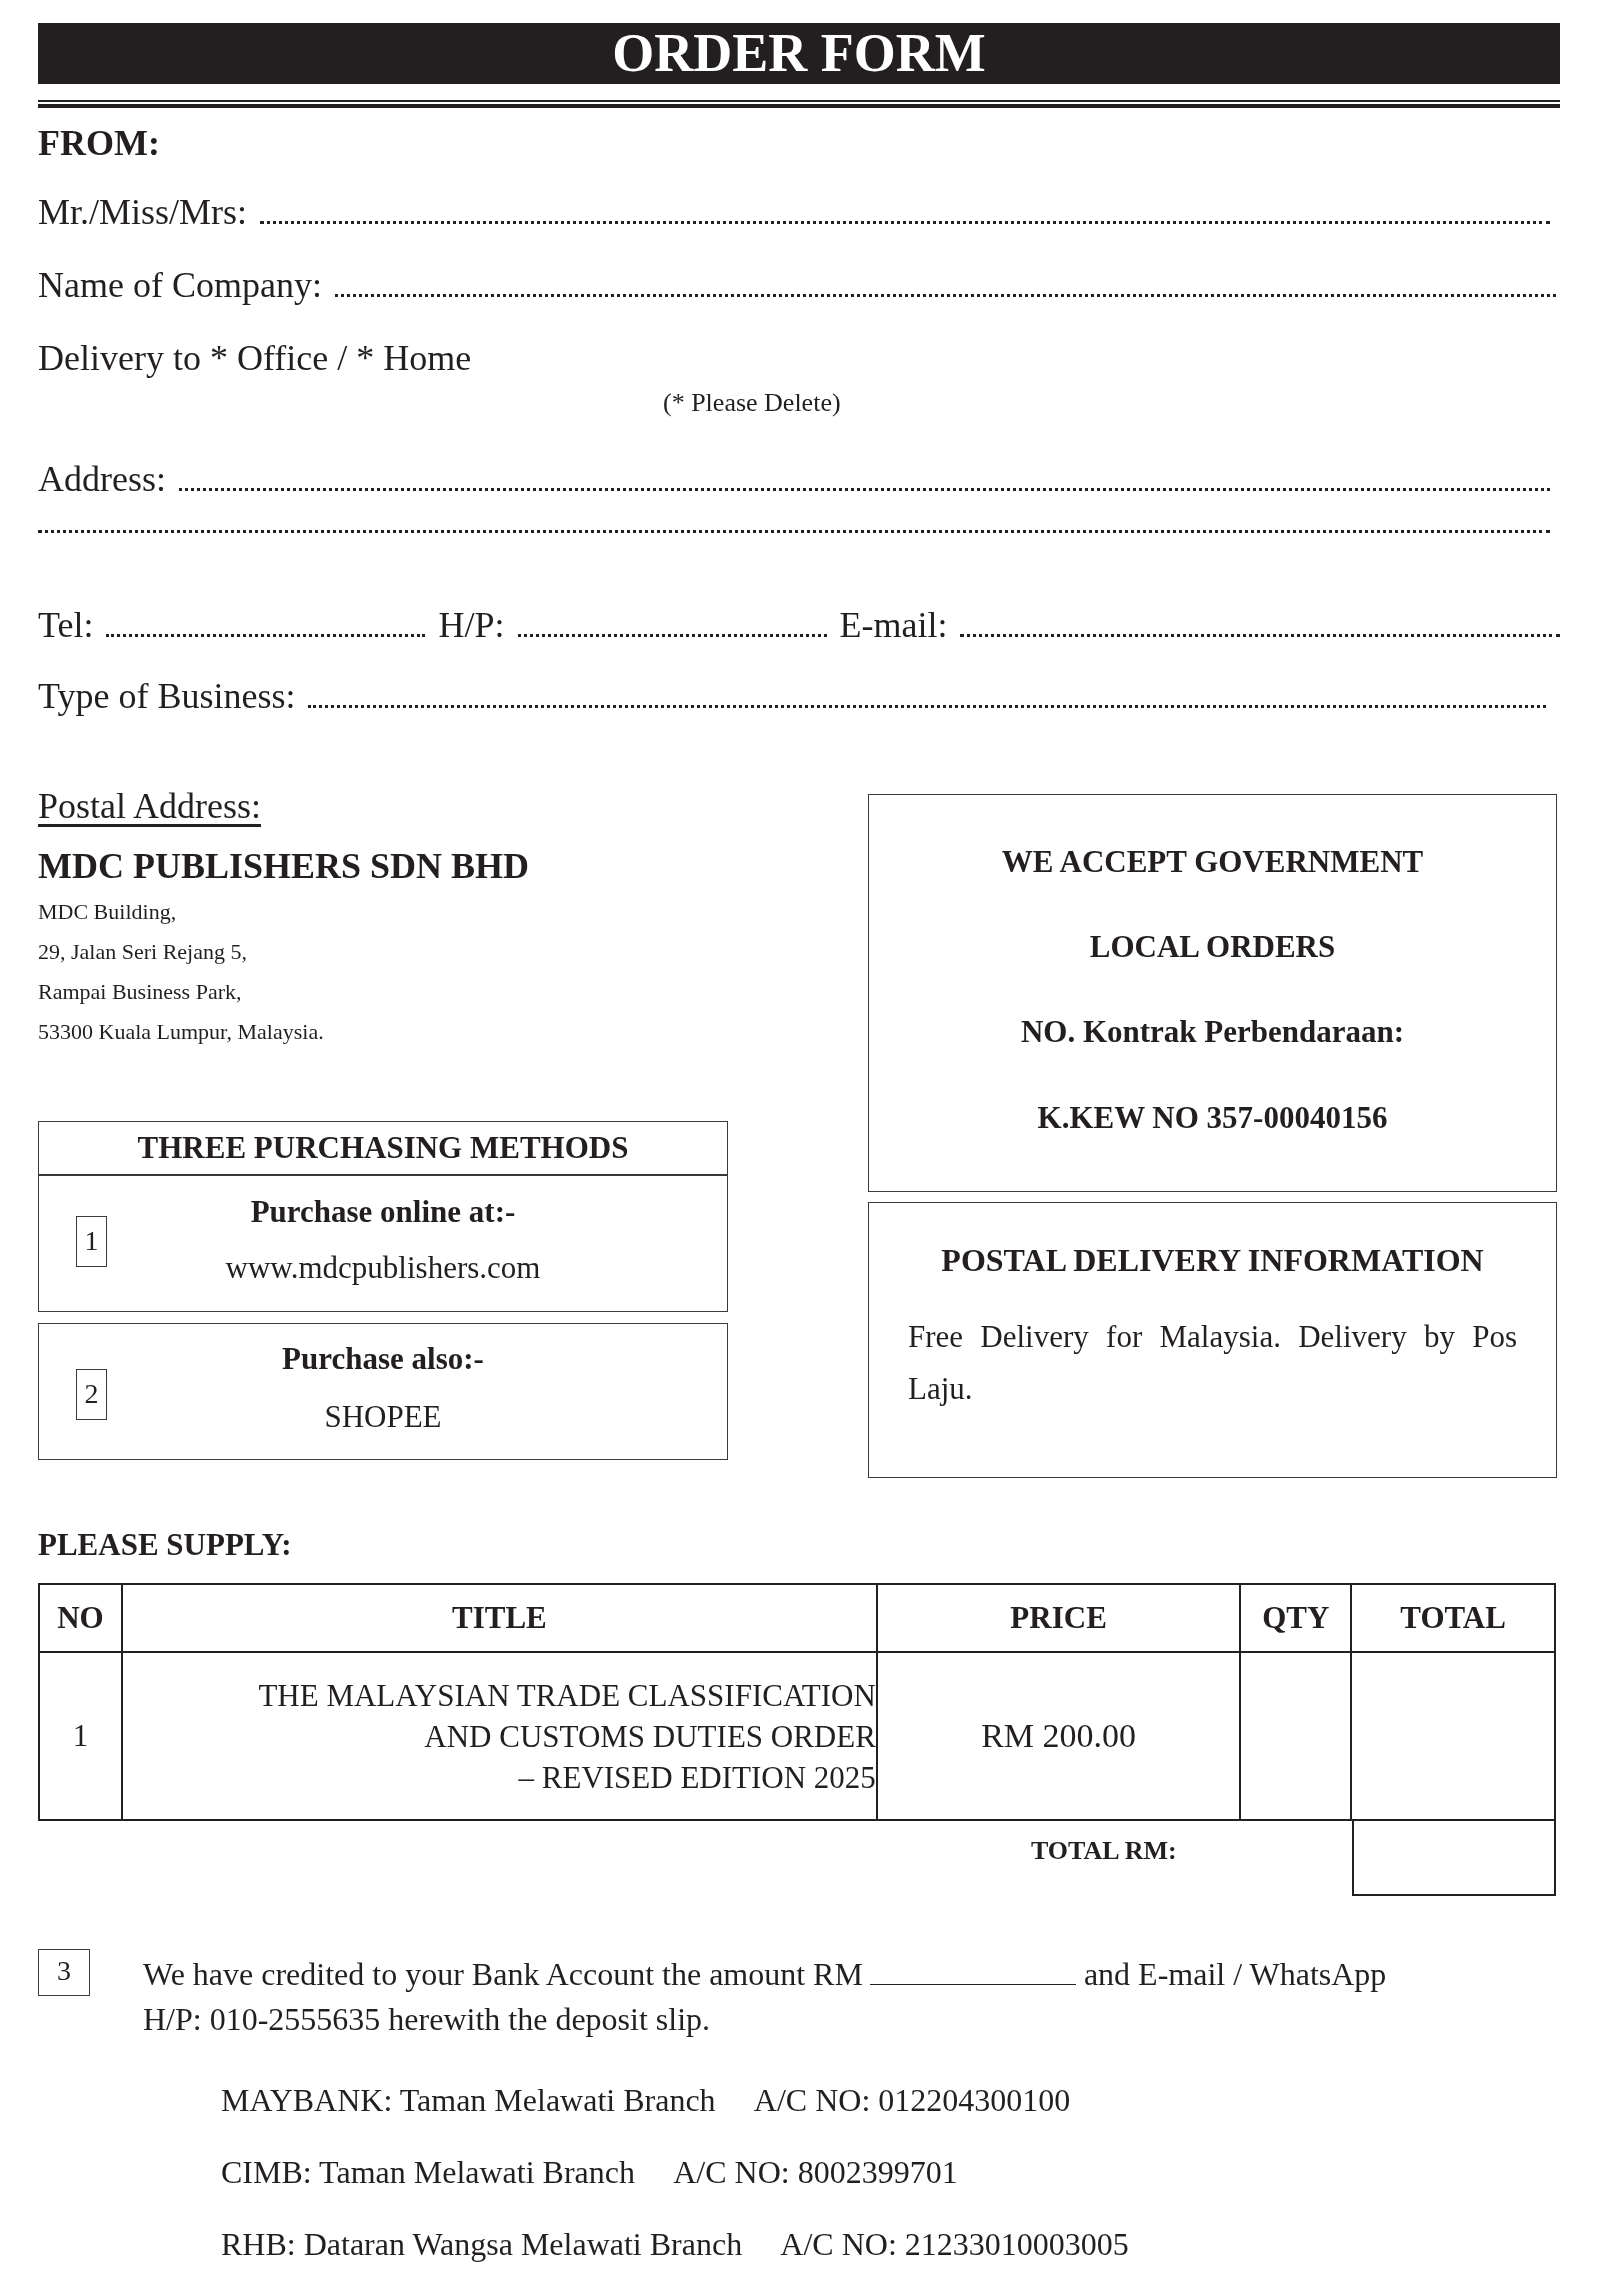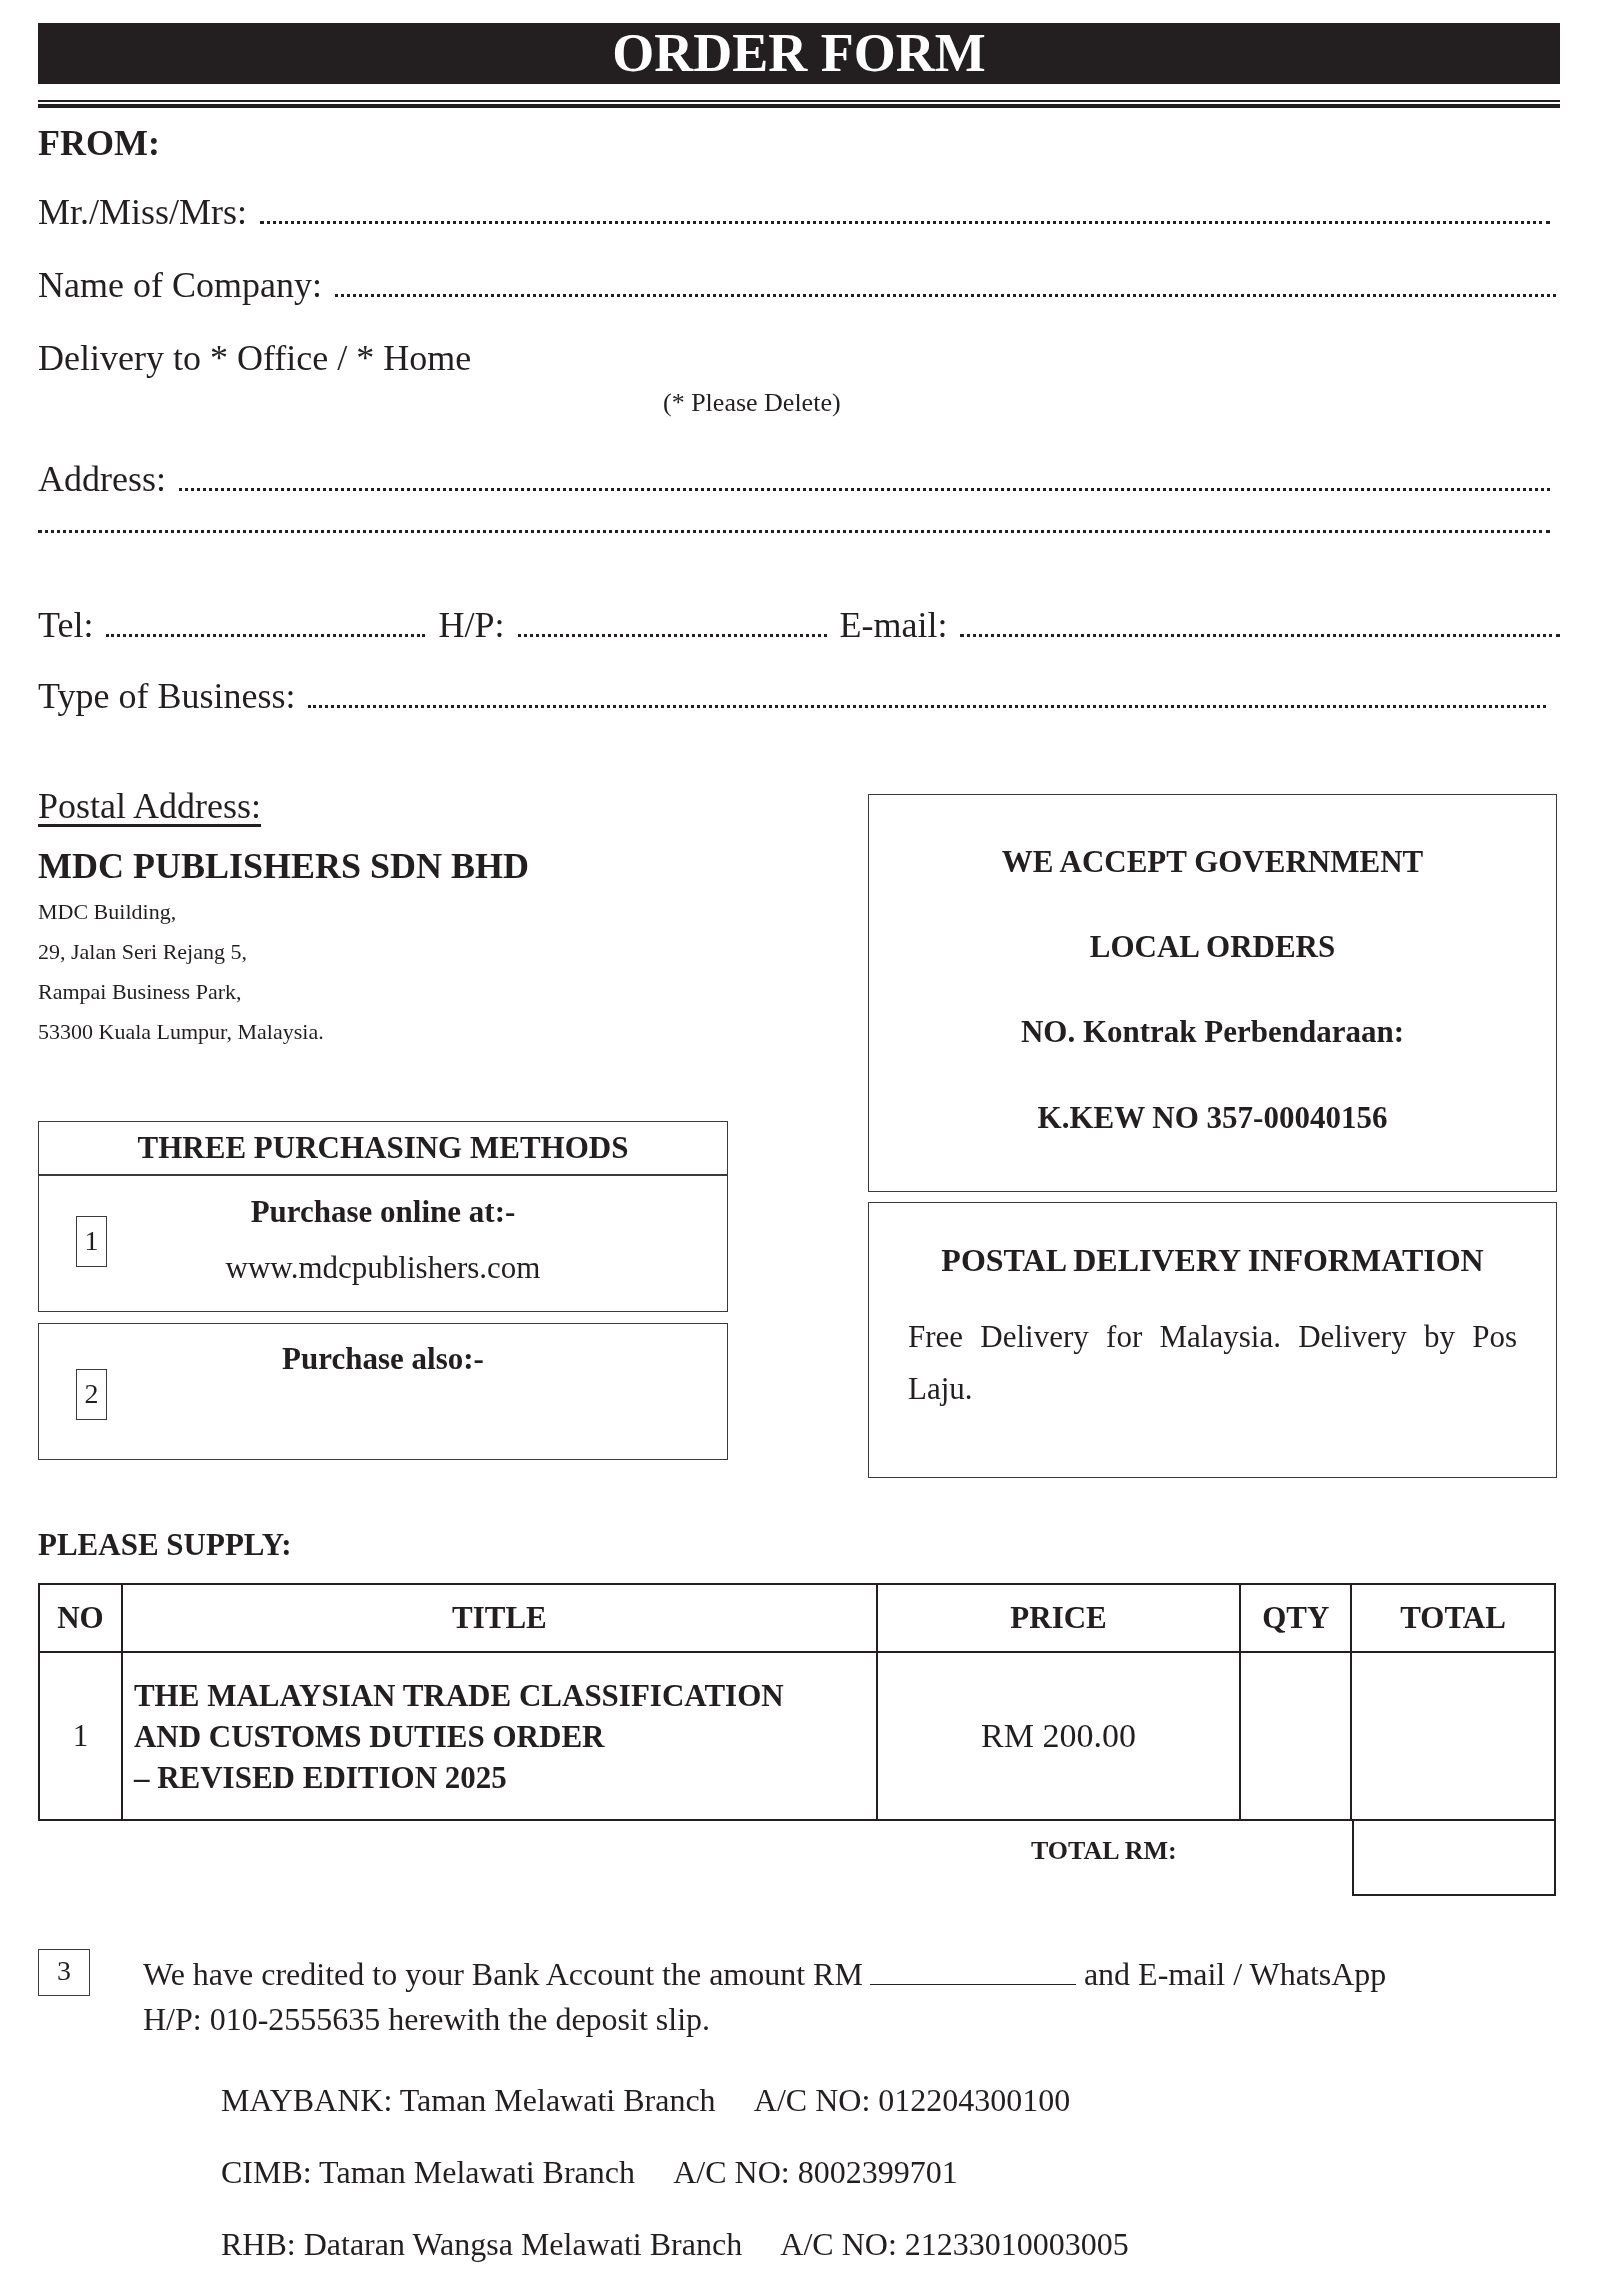--- a/index.html
+++ b/index.html
@@ -30,21 +30,21 @@
   .pm-item { left: 38px; width: 690px; }
   .pm-num { position: absolute; left: 37px; width: 31px; height: 51px; border: 1.9px solid #3a3a3a; box-sizing: border-box; text-align: center; font-size: 28px; line-height: 47px; }
   .pm-item .a { position: absolute; left: 0; right: 0; text-align: center; font-weight: bold; font-size: 31px; padding-left: 75px; box-sizing: border-box; }
   .pm-item .b { position: absolute; left: 0; right: 0; text-align: center; font-size: 31px; padding-left: 75px; box-sizing: border-box; }
   .supply { left: 38px; top: 1527px; font-size: 31px; font-weight: bold; }
   table.order { position: absolute; left: 38px; top: 1583px; width: 1518px; border-collapse: collapse; }
   table.order th, table.order td { border: 2.8px solid #231f20; padding: 0; font-size: 31px; }
   table.order th { height: 66px; font-weight: bold; text-align: center; }
   table.order td { height: 166px; }
   table.order td.no { text-align: center; }
-  table.order td.title { font-weight: bold; padding-left: 11px; line-height: 41px; }
+  table.order td.title { font-weight: normal; padding-left: 25px; line-height: 41px; text-align: right; }
   table.order td.price { text-align: center; font-size: 34px; }
   .total-lbl { left: 1031px; top: 1836px; width: 309px; text-align: left; font-size: 26px; font-weight: bold; }
   .total-box { left: 1352px; top: 1821px; width: 204px; height: 75px; border: 2.8px solid #231f20; border-top: none; box-sizing: border-box; }
   .pay-num { left: 38px; top: 1949px; width: 52px; height: 47px; border: 1.9px solid #3a3a3a; box-sizing: border-box; text-align: center; font-size: 28px; line-height: 41px; }
   .pay-text { left: 143px; top: 1952px; font-size: 32px; line-height: 45px; }
   .blank { display: inline-block; width: 206px; border-bottom: 1.9px solid #231f20; margin: 0 7.5px; height: 28px; vertical-align: baseline; }
   .bank { left: 221px; font-size: 32px; white-space: pre; }
 </style>
 </head>
 <body>
@@ -110,20 +110,21 @@
 
 <div class="abs box pm-head">THREE PURCHASING METHODS</div>
 <div class="abs box pm-item" style="top:1175px; height:137px; border-top:none;">
   <div class="pm-num" style="top:41px;">1</div>
   <div class="a" style="top:19px; padding-left:0;">Purchase online at:-</div>
   <div class="b" style="top:75px; padding-left:0;">www.mdcpublishers.com</div>
 </div>
 <div class="abs box pm-item" style="top:1323px; height:137px;">
   <div class="pm-num" style="top:45px;">2</div>
   <div class="a" style="top:17px; padding-left:0;">Purchase also:-</div>
+  <div class="b" style="top:75px; padding-left:0;">SHOPEE</div>
 </div>
 
 <div class="abs box postal-box">
   <div class="t">POSTAL DELIVERY INFORMATION</div>
   <div class="p">Free Delivery for Malaysia. Delivery by Pos Laju.</div>
 </div>
 
 <div class="abs supply">PLEASE SUPPLY:</div>
 <table class="order">
   <colgroup>

